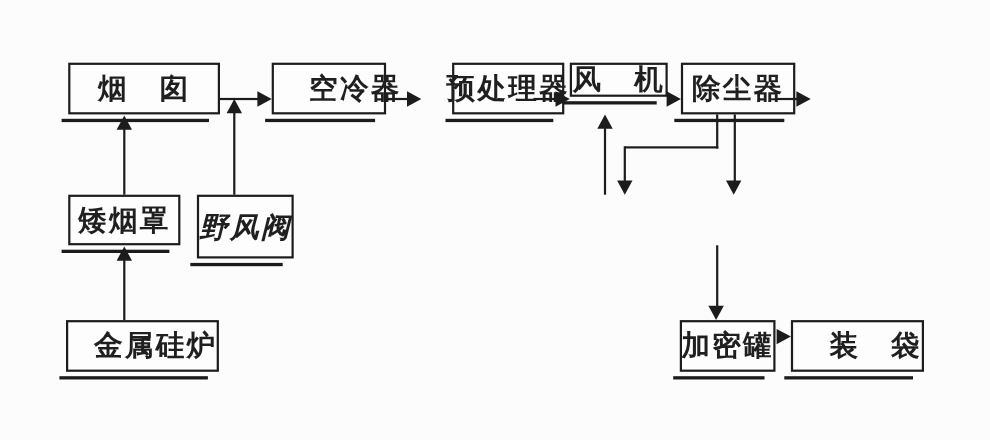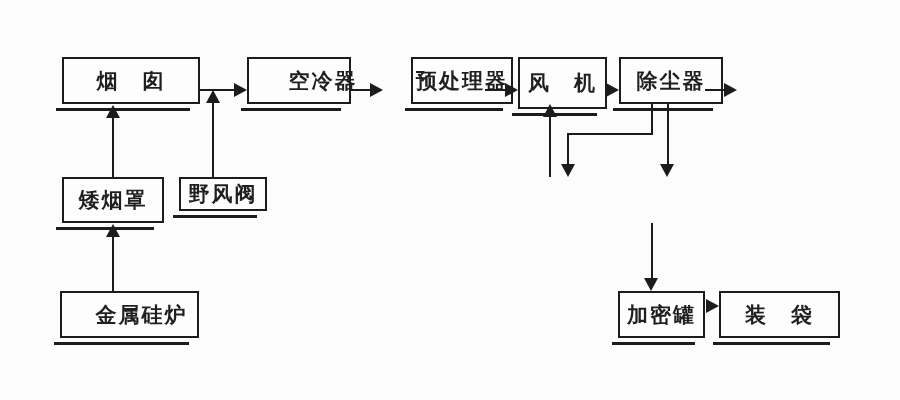--- a/index.html
+++ b/index.html
@@ -25,40 +25,40 @@
   }
   
   .node::after{
     content:"";
     position:absolute;
     left:-8px;bottom:-9px;
     width:100%;height:3px;
     background:var(--line);
   }
   .node .lbl{
-    font-size:21px;
+    font-size:26px;
     font-weight:bold;
     color:#1f1f1f;
     letter-spacing:2px;
     white-space:nowrap;
   }
   
   .n-chimney          {left:62px;  top:57px;  width:138px; height:47px;}
   .n-air-cooler       {left:247px; top:57px;  width:104px; height:47px;padding-left:48px;}
   .n-preprocessor     {left:383px; top:57px;  width:102px; height:47px;margin-left:28px;}
-  .n-fan              {left:518px; top:57px;  width:89px;  height:52px;}
+  .n-fan              {left:518px; top:57px;  width:89px;  height:31px;}
   .n-dust-collector   {left:619px; top:57px;  width:104px;  height:47px;justify-content:center;}
   .n-clean-flue-gas   {left:737px; top:57px;  width:103px; height:47px;}
   .n-low-smoke-hood   {left:62px;  top:177px; width:102px; height:46px;}
-  .n-wild-air-valve   {left:179px; top:177px; width:88px;  height:34px;}
+  .n-wild-air-valve   {left:179px; top:177px; width:88px;  height:58px;font-style:italic;}
   .n-back-suction-valve{left:483px;top:177px; width:104px; height:46px;}
   .n-silica-fume      {left:619px; top:177px; width:103px; height:46px;}
   .n-furnace          {left:60px;  top:291px; width:139px; height:47px;padding-left:24px;}
   .n-densifying-tank  {left:618px; top:291px; width:87px;  height:47px;}
-  .n-bagging          {left:719px; top:291px; width:121px; height:47px;}
+  .n-bagging          {left:719px; top:291px; width:121px; height:47px;justify-content:flex-end;}
   
   .hline,.vline{position:absolute;background:var(--line);}
   .hline{height:2px;}
   .vline{width:2px;}
   .tri{position:absolute;width:0;height:0;}
   .tri-r{border-top:7px solid transparent;border-bottom:7px solid transparent;border-left:13px solid var(--line);}
   .tri-u{border-left:7px solid transparent;border-right:7px solid transparent;border-bottom:13px solid var(--line);}
   .tri-d{border-left:7px solid transparent;border-right:7px solid transparent;border-top:13px solid var(--line);}
 </style>
 </head>

